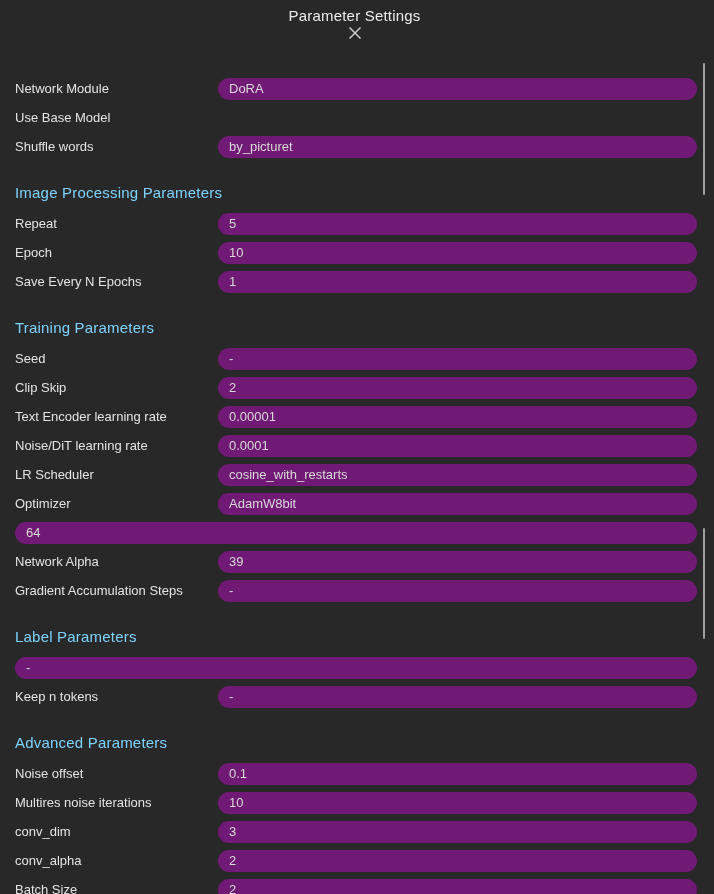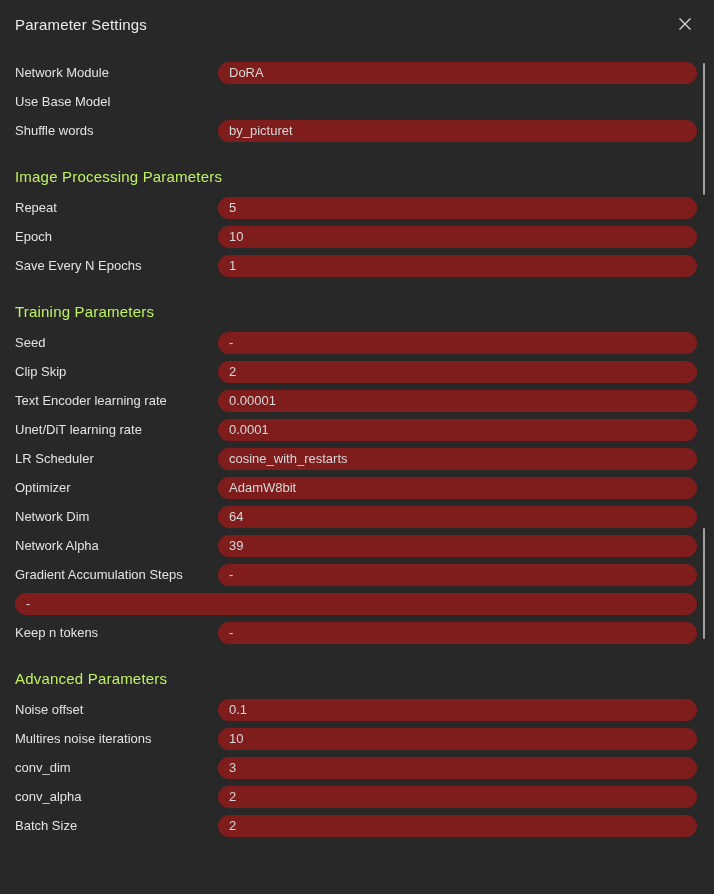--- a/index.html
+++ b/index.html
@@ -12,67 +12,68 @@
     width: 714px;
     height: 894px;
     background: #282828;
     overflow: hidden;
     color: #e3e3e3;
   }
   .header {
     height: 48px;
     display: flex;
     align-items: center;
-    justify-content: space-between;
+    justify-content: center;
     padding: 0 20px 0 15px;
+    flex-direction: column;
   }
   .title {
     font-size: 15px;
     color: #ebebeb;
     letter-spacing: .2px;
   }
   .close-btn {
     width: 18px;
     height: 18px;
     display: flex;
     align-items: center;
     justify-content: center;
     cursor: pointer;
     background: transparent;
     border: none;
     padding: 0;
   }
   .content {
     padding: 0 17px 0 15px;
   }
-  .group-first { margin-top: 10px; }
+  .group-first { margin-top: 26px; }
   .section-title {
     font-size: 15px;
-    color: #bef264;
+    color: #7dd3fc;
     height: 22px;
     line-height: 22px;
     margin-top: 21px;
     margin-bottom: 5px;
     letter-spacing: .2px;
   }
   .row {
     display: flex;
     align-items: center;
     height: 29px;
   }
   .row .label {
     width: 203px;
     flex-shrink: 0;
     font-size: 13px;
     color: #e3e3e3;
   }
   .row .pill {
     flex: 1;
     height: 22px;
-    background: #7f1d1d;
+    background: #701a75;
     border-radius: 11px;
     display: flex;
     align-items: center;
     padding: 0 11px;
     box-sizing: border-box;
     overflow: hidden;
     cursor: pointer;
   }
   .row .pill .value {
     font-size: 13px;
@@ -162,58 +163,58 @@
           <span class="value">2</span>
         </div>
       </div>
       <div class="row">
         <span class="label">Text Encoder learning rate</span>
         <div class="pill">
           <span class="value">0.00001</span>
         </div>
       </div>
       <div class="row">
-        <span class="label">Unet/DiT learning rate</span>
+        <span class="label">Noise/DiT learning rate</span>
         <div class="pill">
           <span class="value">0.0001</span>
         </div>
       </div>
       <div class="row">
         <span class="label">LR Scheduler</span>
         <div class="pill">
           <span class="value">cosine_with_restarts</span>
         </div>
       </div>
       <div class="row">
         <span class="label">Optimizer</span>
         <div class="pill">
           <span class="value">AdamW8bit</span>
         </div>
       </div>
       <div class="row">
-        <span class="label">Network Dim</span>
         <div class="pill">
           <span class="value">64</span>
         </div>
       </div>
       <div class="row">
         <span class="label">Network Alpha</span>
         <div class="pill">
           <span class="value">39</span>
         </div>
       </div>
       <div class="row">
         <span class="label">Gradient Accumulation Steps</span>
         <div class="pill">
           <span class="value">-</span>
         </div>
       </div>
     </div>
 
     <div>
+      <div class="section-title">Label Parameters</div>
       <div class="row">
         <div class="pill">
           <span class="value">-</span>
         </div>
       </div>
       <div class="row">
         <span class="label">Keep n tokens</span>
         <div class="pill">
           <span class="value">-</span>
         </div>

